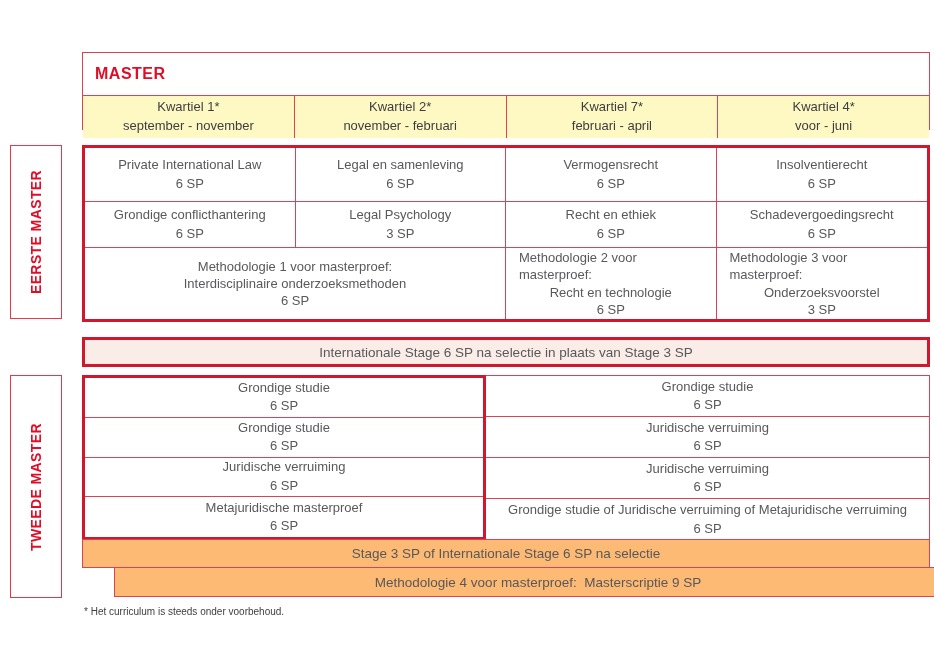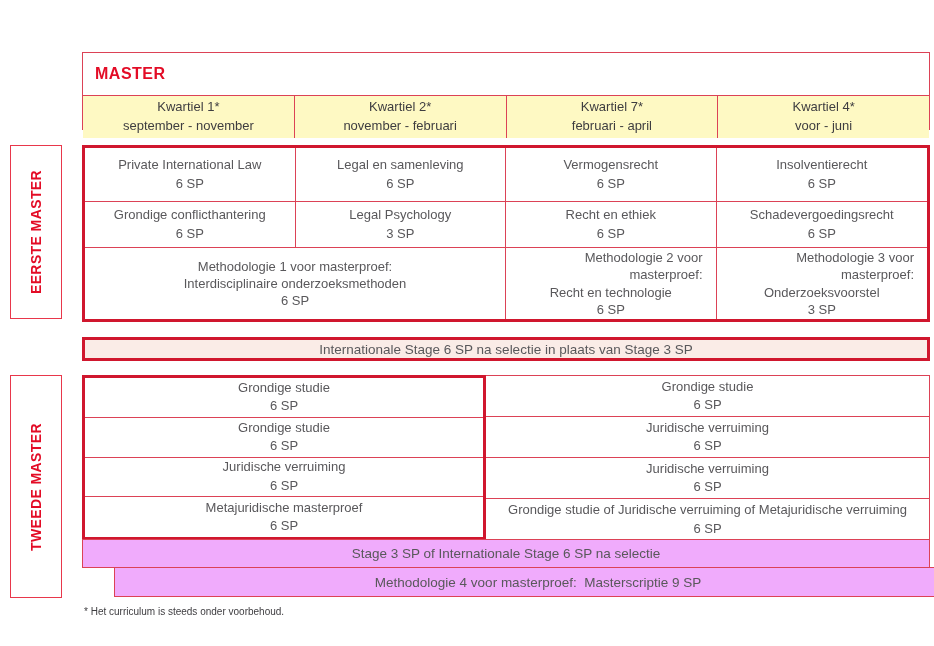--- a/index.html
+++ b/index.html
@@ -38,31 +38,31 @@
   .qcell + .qcell{border-left:1px solid #DC4256;}
 
   
   .eerste-block{
     position:absolute;left:82px;top:145px;width:848px;height:177px;
     border:3px solid #D0172E;box-sizing:border-box;background:#fff;
     display:grid;grid-template-columns:repeat(4,1fr);grid-template-rows:54px 46px auto;
   }
   .cell{
     display:flex;flex-direction:column;align-items:center;justify-content:center;
-    text-align:right;color:#59585B;font-size:13px;line-height:1.4;
+    text-align:left;color:#59585B;font-size:13px;line-height:1.4;
     padding:1px 14px;box-sizing:border-box;
   }
   .cell.tall{line-height:1.32;padding:1px 13px;}
   .br{border-right:1px solid #DC4256;}
   .bb{border-bottom:1px solid #DC4256;}
   .span2{grid-column:span 2;}
 
   
   .stage-band{
-    position:absolute;left:82px;top:337px;width:848px;height:24px;
+    position:absolute;left:82px;top:337px;width:848px;height:30px;
     border:3px solid #D0172E;background:#FAECE7;box-sizing:border-box;
     display:flex;align-items:center;justify-content:center;
     color:#59585B;font-size:13.5px;
   }
 
   
   .tweede-block{position:absolute;left:82px;top:375px;width:848px;height:222px;padding-left:37px;}
   .tm-left{
     position:absolute;left:0;top:0;width:404px;height:165px;
     border:3px solid #D0172E;box-sizing:border-box;background:#fff;
@@ -70,21 +70,21 @@
   }
   .tm-right{
     position:absolute;left:404px;top:0;width:444px;height:165px;
     border-top:1px solid #DC4256;border-right:1px solid #DC4256;
     box-sizing:border-box;background:#fff;
     display:grid;grid-template-rows:repeat(4,1fr);
   }
   .tm-left .cell,.tm-right .cell{padding:0 8px;line-height:1.42;}
   .tm-row{
     position:absolute;left:0;width:848px;box-sizing:border-box;
-    border:1px solid #DC4256;background:#f0abfc;
+    border:1px solid #DC4256;background:#fdba74;
     display:flex;align-items:center;justify-content:center;
     color:#59585B;font-size:13.5px;
   }
   .tm-stage{top:164px;height:29px;}
   .tm-method{top:192px;height:30px;white-space:pre-wrap;margin-left:32px;}
 
   
   .footer-note{
     position:absolute;left:84px;top:606px;color:#3E3D40;font-size:10px;
   }

